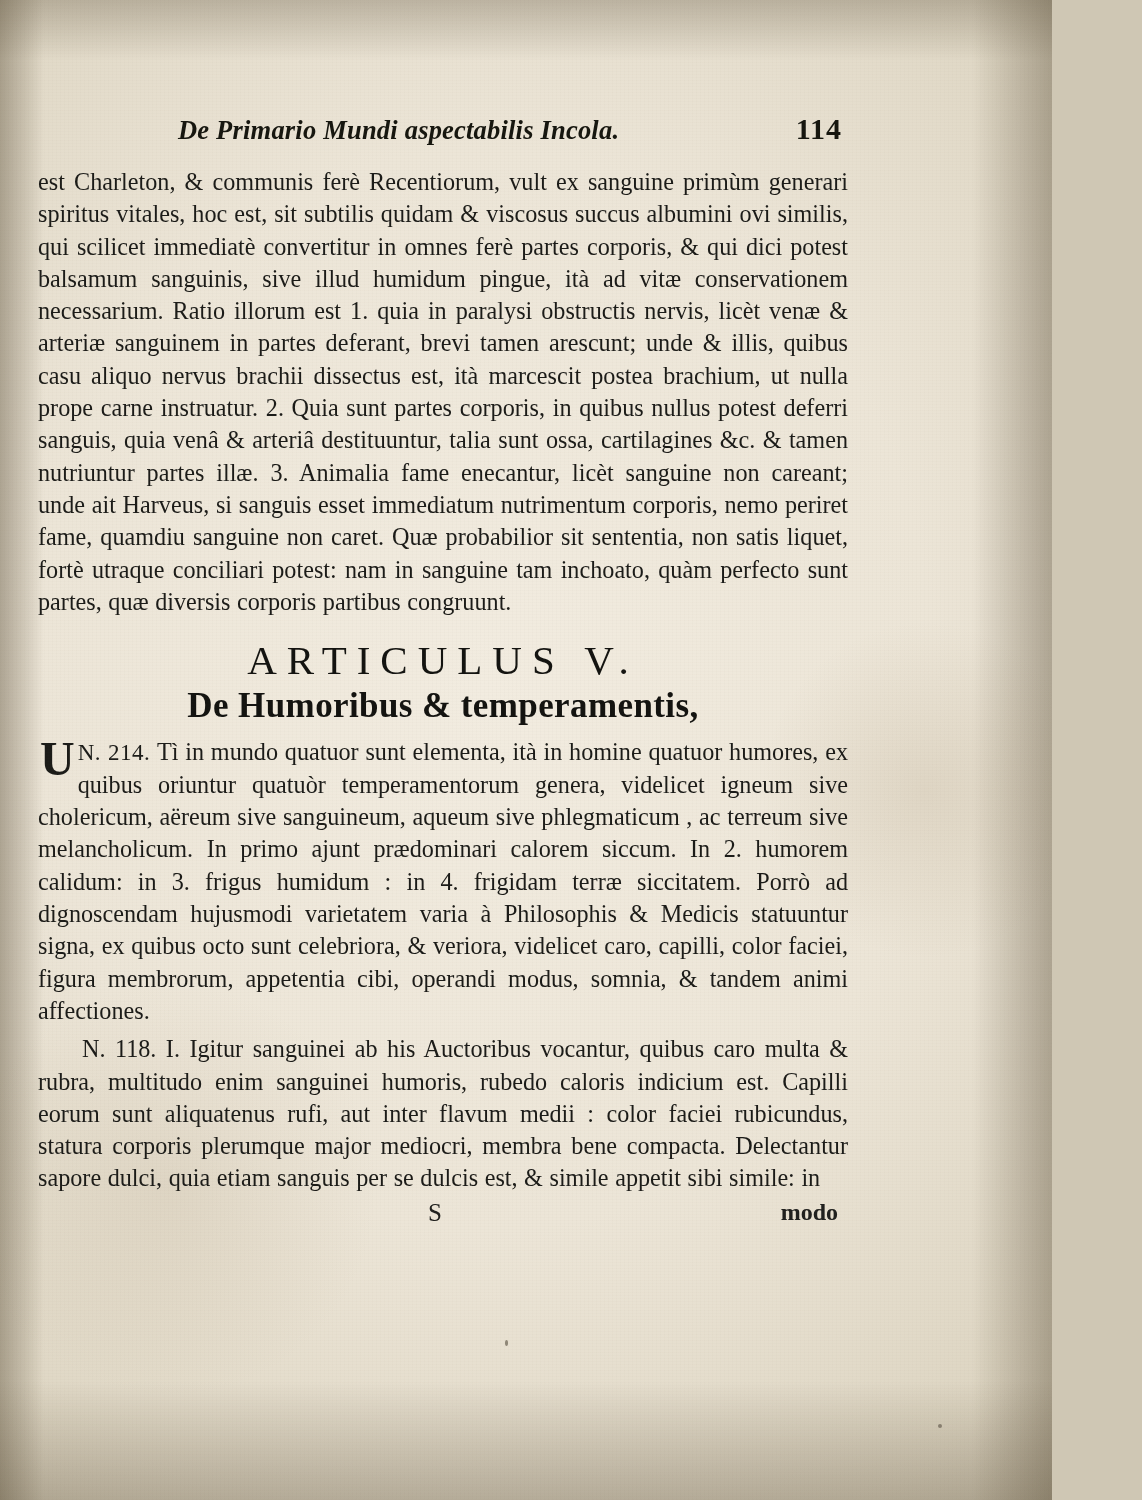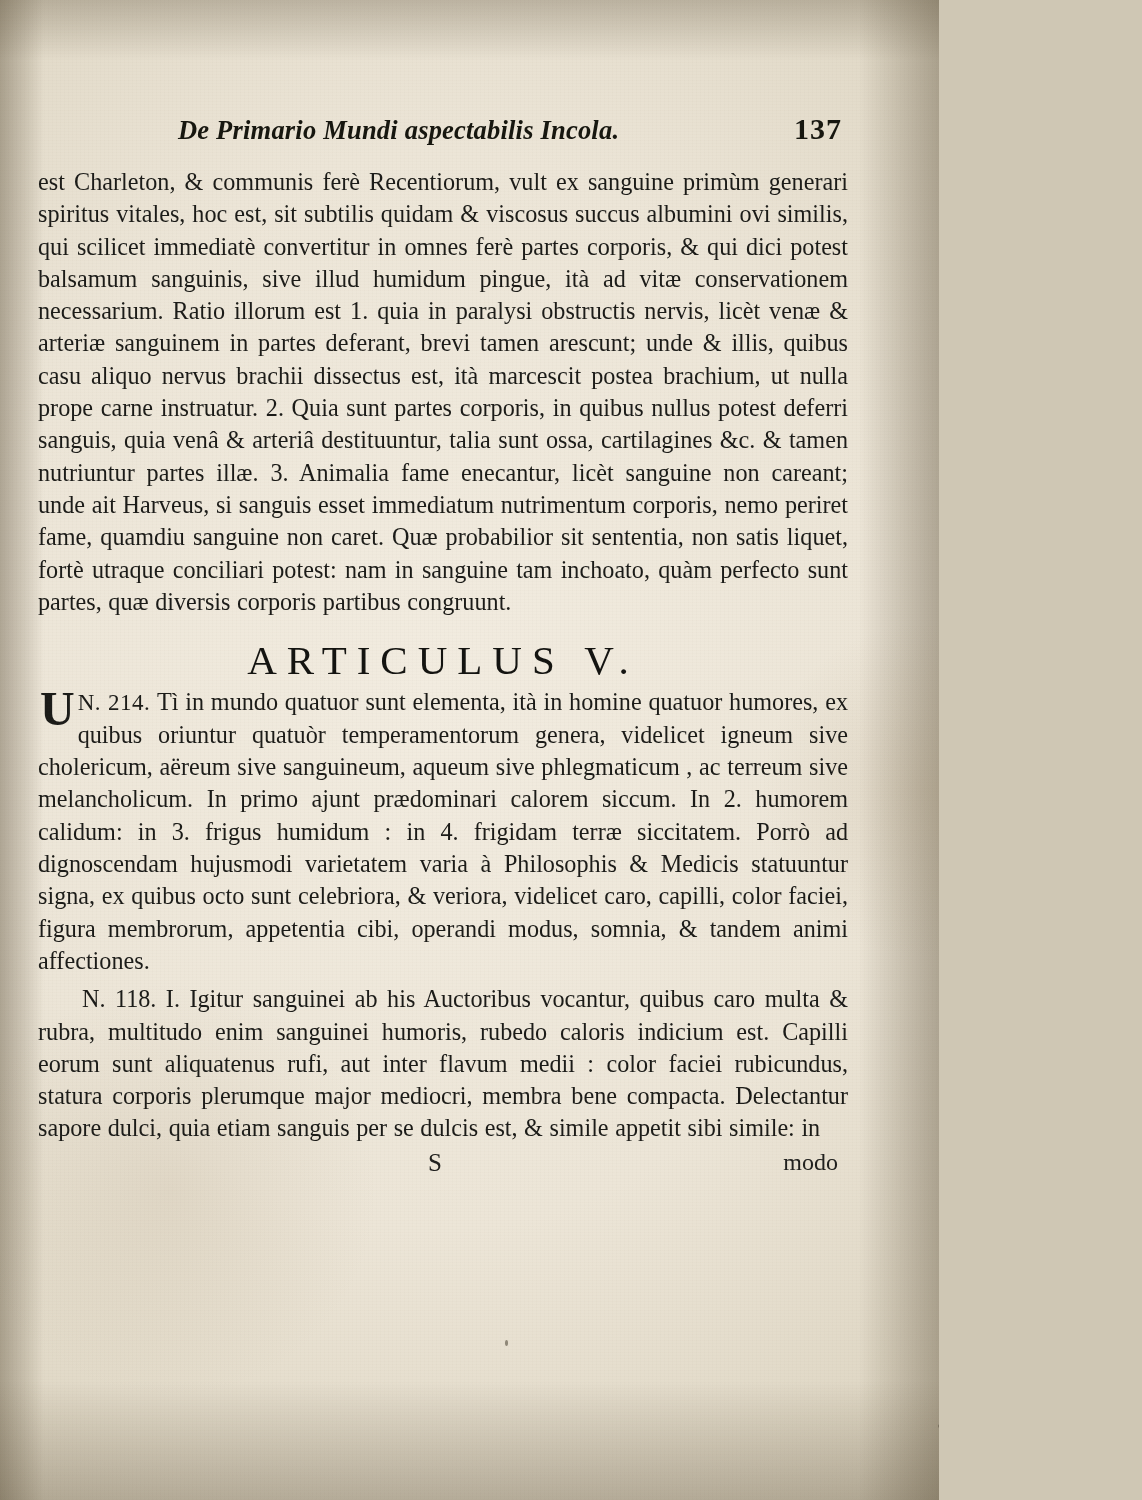--- a/index.html
+++ b/index.html
@@ -10,21 +10,21 @@
     width: 1142px;
     height: 1500px;
     overflow: hidden;
     background: #cfc7b4;
     font-family: "Liberation Serif", serif;
   }
 
   
   .page {
     position: relative;
-    width: 939px;
+    width: 1052px;
     height: 1500px;
     background:
       radial-gradient(ellipse 1000px 1200px at 46% 46%, #f2ece0 0%, #ece5d7 45%, #ddd5c2 78%, #c9c0ab 100%);
     overflow: hidden;
   }
   .page::after {
     
     content: "";
     position: absolute;
     inset: 0;
@@ -160,20 +160,21 @@
     left: 390px;
     top: 0;
     font-size: 25px;
     letter-spacing: 1px;
   }
   .catchword {
     position: absolute;
     right: 10px;
     top: 0;
     font-size: 24px;
+    font-weight: bold;
   }
   .speck {
     position: absolute;
     width: 3px; height: 6px;
     background: #6a6152;
     border-radius: 50%;
     opacity: .7;
   }
 </style>
 </head>
@@ -184,26 +185,27 @@
   <div class="edge-left"></div>
   <div class="edge-right"></div>
   <div class="edge-bottom"></div>
   <div class="stain-a"></div>
   <div class="stain-b"></div>
 
   <div class="text-block">
 
     <div class="runhead">
       <div class="runhead-title">De Primario Mundi aspectabilis Incola.</div>
-      <div class="runhead-folio">137</div>
+      <div class="runhead-folio">114</div>
     </div>
 
     <p class="para first">est Charleton, &amp; communis ferè Recentiorum, vult ex sanguine primùm generari spiritus vitales, hoc est, sit subtilis quidam &amp; viscosus succus albumini ovi similis, qui scilicet immediatè convertitur in omnes ferè partes corporis, &amp; qui dici potest balsamum sanguinis, sive illud humidum pingue, ità ad vitæ conservationem necessarium. Ratio illorum est 1. quia in paralysi obstructis nervis, licèt venæ &amp; arteriæ sanguinem in partes deferant, brevi tamen arescunt; unde &amp; illis, quibus casu aliquo nervus brachii dissectus est, ità marcescit postea brachium, ut nulla prope carne instruatur. 2. Quia sunt partes corporis, in quibus nullus potest deferri sanguis, quia venâ &amp; arteriâ destituuntur, talia sunt ossa, cartilagines &amp;c. &amp; tamen nutriuntur partes illæ. 3. Animalia fame enecantur, licèt sanguine non careant; unde ait Harveus, si sanguis esset immediatum nutrimentum corporis, nemo periret fame, quamdiu sanguine non caret. Quæ probabilior sit sententia, non satis liquet, fortè utraque conciliari potest: nam in sanguine tam inchoato, quàm perfecto sunt partes, quæ diversis corporis partibus congruunt.</p>
 
     <h1 class="art-head">ARTICULUS V.</h1>
+    <h2 class="art-sub">De Humoribus &amp;  temperamentis,</h2>
 
     <div class="sec">
       <span class="sec-label">N. 214.</span>
       <span class="dropcap">U</span><span>Tì in mundo quatuor sunt elementa, ità in homine quatuor humores, ex quibus oriuntur quatuòr temperamentorum genera, videlicet igneum sive cholericum, aëreum sive sanguineum, aqueum sive phlegmaticum , ac terreum sive melancholicum.   In primo ajunt prædominari calorem siccum. In 2. humorem calidum: in 3. frigus humidum : in 4. frigidam terræ siccitatem. Porrò ad dignoscendam hujusmodi varietatem varia à Philosophis &amp; Medicis statuuntur signa, ex quibus octo sunt celebriora, &amp; veriora, videlicet caro, capilli, color faciei, figura membrorum, appetentia cibi, operandi modus, somnia, &amp; tandem animi affectiones.</span>
     </div>
 
     <p class="para indent" style="margin-top:6px;">N. 118. I. Igitur sanguinei ab his Auctoribus vocantur, quibus caro multa &amp; rubra, multitudo enim sanguinei humoris, rubedo caloris indicium est.   Capilli eorum sunt aliquatenus rufi, aut inter flavum medii : color faciei rubicundus, statura corporis plerumque major mediocri, membra bene compacta.   Delectantur sapore dulci, quia etiam sanguis per se dulcis est, &amp; simile appetit sibi simile: in</p>
 
     <div class="catchline">
       <span class="signature">S</span>

